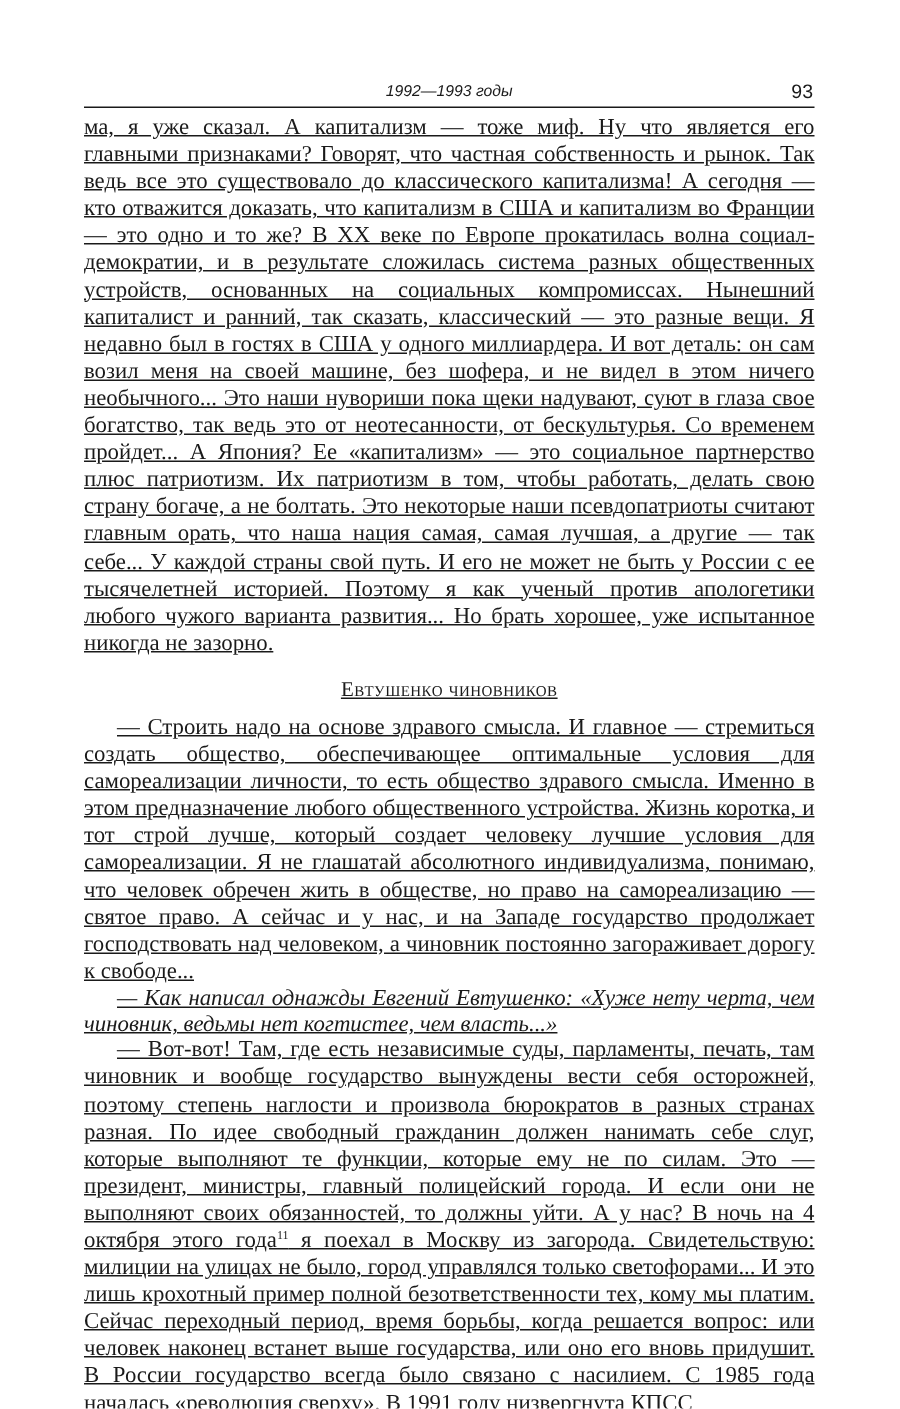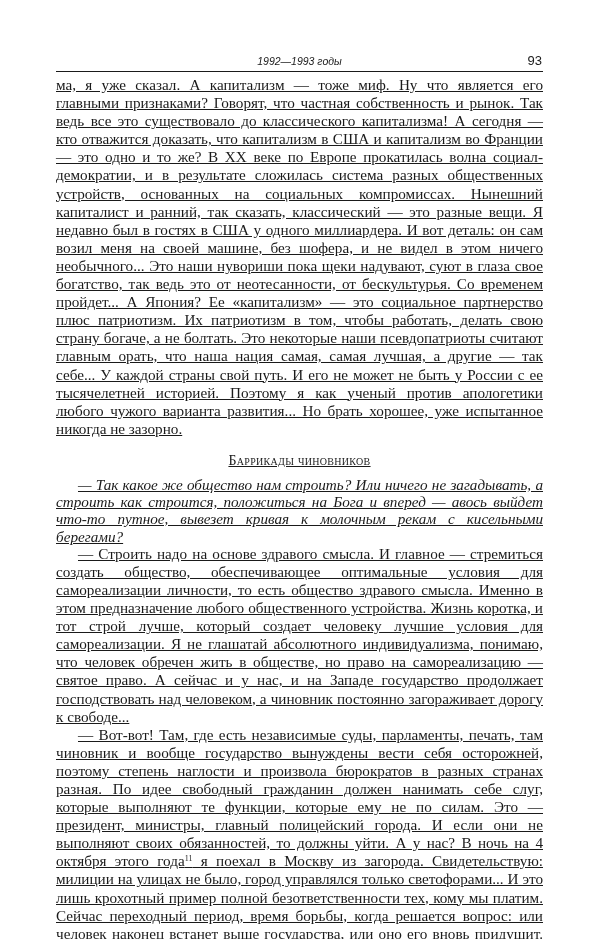--- a/index.html
+++ b/index.html
@@ -93,22 +93,22 @@
 <div class="page">
   <div class="running-head">
     <span class="running-title">1992—1993 годы</span>
     <span class="page-number">93</span>
   </div>
   <div class="head-rule"></div>
 
   <div class="body-text">
     <p>ма, я уже сказал. А капитализм — тоже миф. Ну что является его главными признаками? Говорят, что частная собственность и рынок. Так ведь все это существовало до классического капитализма! А сегодня — кто отважится доказать, что капитализм в США и капитализм во Франции — это одно и то же? В XX веке по Европе прокатилась волна социал-демократии, и в результате сложилась система разных общественных устройств, основанных на социальных компромиссах. Нынешний капиталист и ранний, так сказать, классический — это разные вещи. Я недавно был в гостях в США у одного миллиардера. И вот деталь: он сам возил меня на своей машине, без шофера, и не видел в этом ничего необычного... Это наши нувориши пока щеки надувают, суют в глаза свое богатство, так ведь это от неотесанности, от бескультурья. Со временем пройдет... А Япония? Ее «капитализм» — это социальное партнерство плюс патриотизм. Их патриотизм в том, чтобы работать, делать свою страну богаче, а не болтать. Это некоторые наши псевдопатриоты считают главным орать, что наша нация самая, самая лучшая, а другие — так себе... У каждой страны свой путь. И его не может не быть у России с ее тысячелетней историей. Поэтому я как ученый против апологетики любого чужого варианта развития... Но брать хорошее, уже испытанное никогда не зазорно.</p>
 
-    <p class="section-heading">Баррикады чиновников</p>
+    <p class="section-heading">Евтушенко чиновников</p>
 
-    <p class="indent italic">— Так какое же общество нам строить? Или ничего не загадывать, а строить как строится, положиться на Бога и вперед — авось выйдет что-то путное, вывезет кривая к молочным рекам с кисельными берегами?</p>
 
     <p class="indent">— Строить надо на основе здравого смысла. И главное — стремиться создать общество, обеспечивающее оптимальные условия для самореализации личности, то есть общество здравого смысла. Именно в этом предназначение любого общественного устройства. Жизнь коротка, и тот строй лучше, который создает человеку лучшие условия для самореализации. Я не глашатай абсолютного индивидуализма, понимаю, что человек обречен жить в обществе, но право на самореализацию — святое право. А сейчас и у нас, и на Западе государство продолжает господствовать над человеком, а чиновник постоянно загораживает дорогу к свободе...</p>
 
+    <p class="indent italic">— Как написал однажды Евгений Евтушенко: «Хуже нету черта, чем чиновник, ведьмы нет когтистее, чем власть...»</p>
 
     <p class="indent"><span>— Вот-вот! Там, где есть независимые суды, парламенты, печать, там чиновник и вообще государство вынуждены вести себя осторожней, поэтому степень наглости и произвола бюрократов в разных странах разная. По идее свободный гражданин должен нанимать себе слуг, которые выполняют те функции, которые ему не по силам. Это — президент, министры, главный полицейский города. И если они не выполняют своих обязанностей, то должны уйти. А у нас? В ночь на 4 октября этого года</span><sup>11</sup><span> я поехал в Москву из загорода. Свидетельствую: милиции на улицах не было, город управлялся только светофорами... И это лишь крохотный пример полной безответственности тех, кому мы платим. Сейчас переходный период, время борьбы, когда решается вопрос: или человек наконец встанет выше государства, или оно его вновь придушит. В России государство всегда было связано с насилием. С 1985 года началась «революция сверху». В 1991 году низвергнута КПСС</span></p>
   </div>
 </div>
 
 </body></html>

